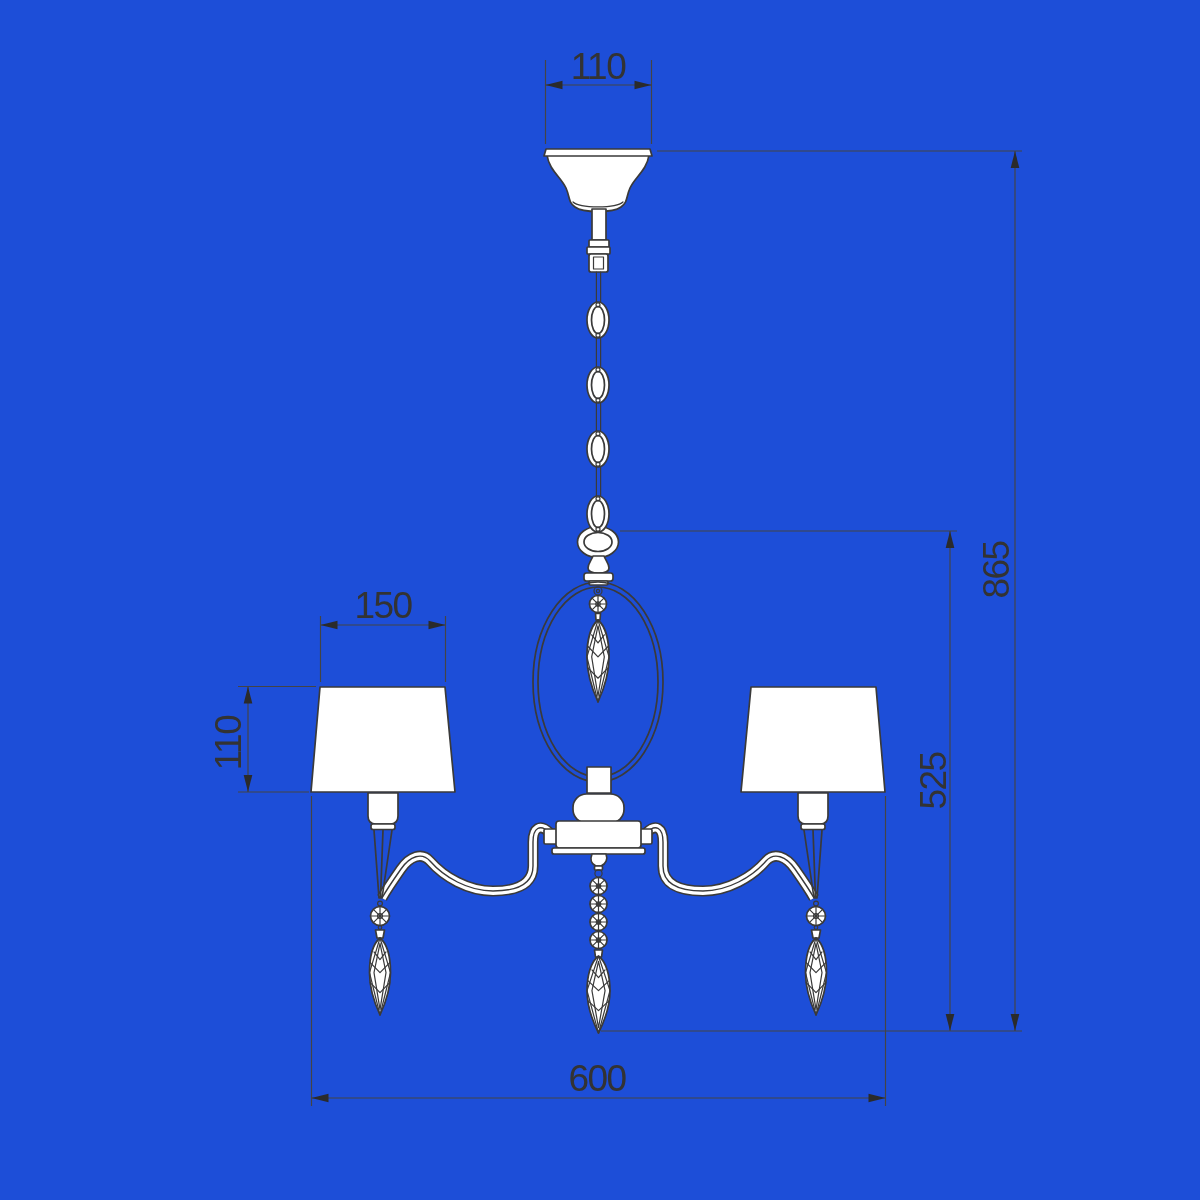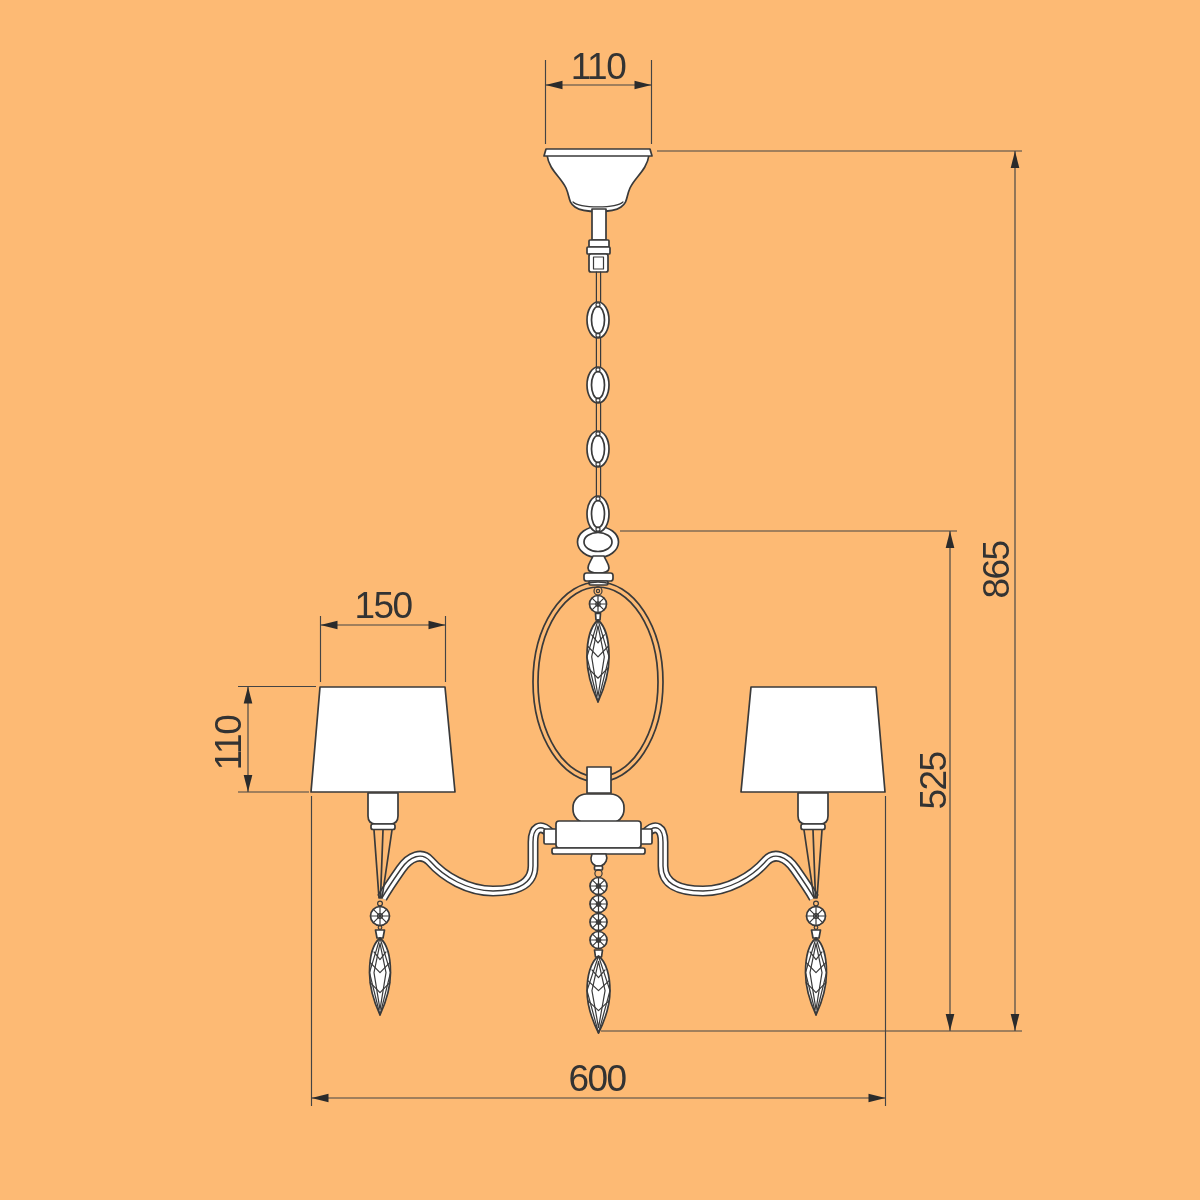--- a/index.html
+++ b/index.html
@@ -1,16 +1,16 @@
 <!DOCTYPE html>
 <html><head>
 <meta charset="utf-8">
 <style>
   html,body{margin:0;padding:0;background:#ffffff;}
-  .page{width:1200px;height:1200px;background:#fdba74;position:relative;overflow:hidden;}
+  .page{width:1200px;height:1200px;background:#1d4ed8;position:relative;overflow:hidden;}
   svg{display:block;}
   .ln  {fill:none;stroke:#3a3a3a;stroke-width:1.7;stroke-linecap:round;stroke-linejoin:round;}
   .lnf {fill:#ffffff;stroke:#3a3a3a;stroke-width:1.7;stroke-linejoin:round;}
   .thin{stroke-width:1.2;}
   .dim {fill:none;stroke:#444444;stroke-width:1.15;}
   .arr {fill:#2b2b2b;stroke:none;}
   .arm9{fill:none;stroke:#3a3a3a;stroke-width:11;}
   .arm7{fill:none;stroke:#ffffff;stroke-width:7.8;}
   .arm1{fill:none;stroke:#3a3a3a;stroke-width:1.4;}
   .vs  {vector-effect:non-scaling-stroke;}

